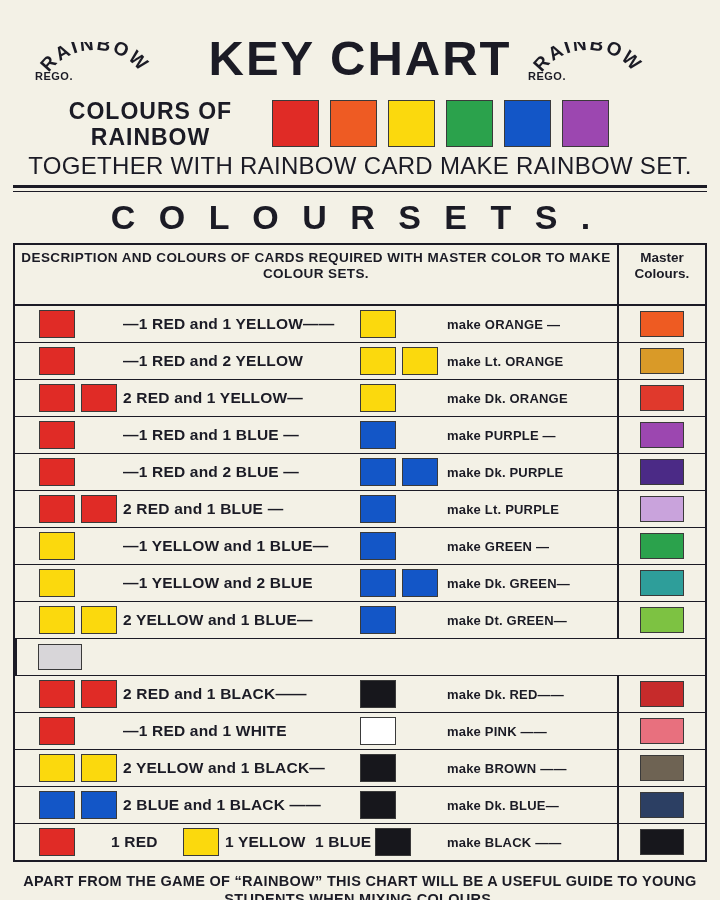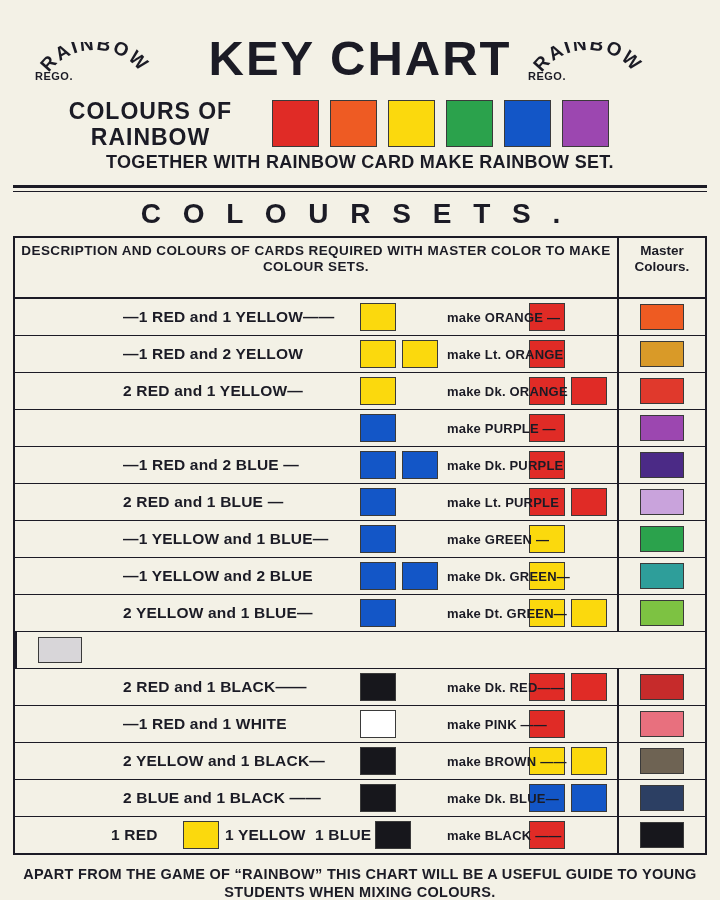--- a/index.html
+++ b/index.html
@@ -78,38 +78,38 @@
     width: 45px;
     height: 45px;
     border: 1px solid #3a3a3a;
   }
   .tagline {
     position: absolute;
     top: 152px;
     left: 0;
     width: 720px;
     text-align: center;
-    font-size: 18px;
-    font-weight: bold;
+    font-size: 24px;
+    font-weight: normal;
     letter-spacing: 0.3px;
     color: #1b1b25;
   }
   
   .rule {
     width: 694px;
     margin: 0 auto;
     border-top: 3px solid #1b1b25;
   }
   .rule.thin {
     border-top: 1px solid #1b1b25;
     margin-top: 3px;
   }
   .sets-title {
     text-align: center;
-    font-size: 28px;
+    font-size: 34px;
     font-weight: bold;
     letter-spacing: 7px;
     padding: 6px 12px 6px 0;
     color: #1b1b25;
   }
   
   .tablewrap {
     width: 694px;
     margin: 0 auto;
     border: 2px solid #1b1b25;
@@ -147,21 +147,20 @@
     height: 36px;
   }
   .row:last-child { border-bottom: none; }
   .row .left {
     flex: 1;
     position: relative;
     display: flex;
     align-items: center;
     padding-left: 24px;
     box-sizing: border-box;
-    justify-content: flex-end;
   }
   .row .right {
     width: 88px;
     border-left: 2px solid #1b1b25;
     display: flex;
     align-items: center;
     justify-content: center;
     box-sizing: border-box;
   }
   .cardsw {
@@ -345,20 +344,23 @@
           </div>
           <div class="right">
             <div class="mastersw" style="background: rgb(224, 57, 44);"></div>
           </div>
         </div>
         <div class="row">
           <div class="left">
             <div class="grp w1">
               <div class="cardsw" style="background: rgb(224, 43, 38);"></div>
             </div>
+            <div class="midtext">
+              <span class="desc">—1 RED and 1  BLUE —</span>
+            </div>
             <div class="secondsw">
               <div class="cardsw" style="background: rgb(19, 86, 199);"></div>
             </div>
             <div class="makecell">
               <span class="desc">make PURPLE —</span>
             </div>
           </div>
           <div class="right">
             <div class="mastersw" style="background: rgb(156, 71, 176);"></div>
           </div>

